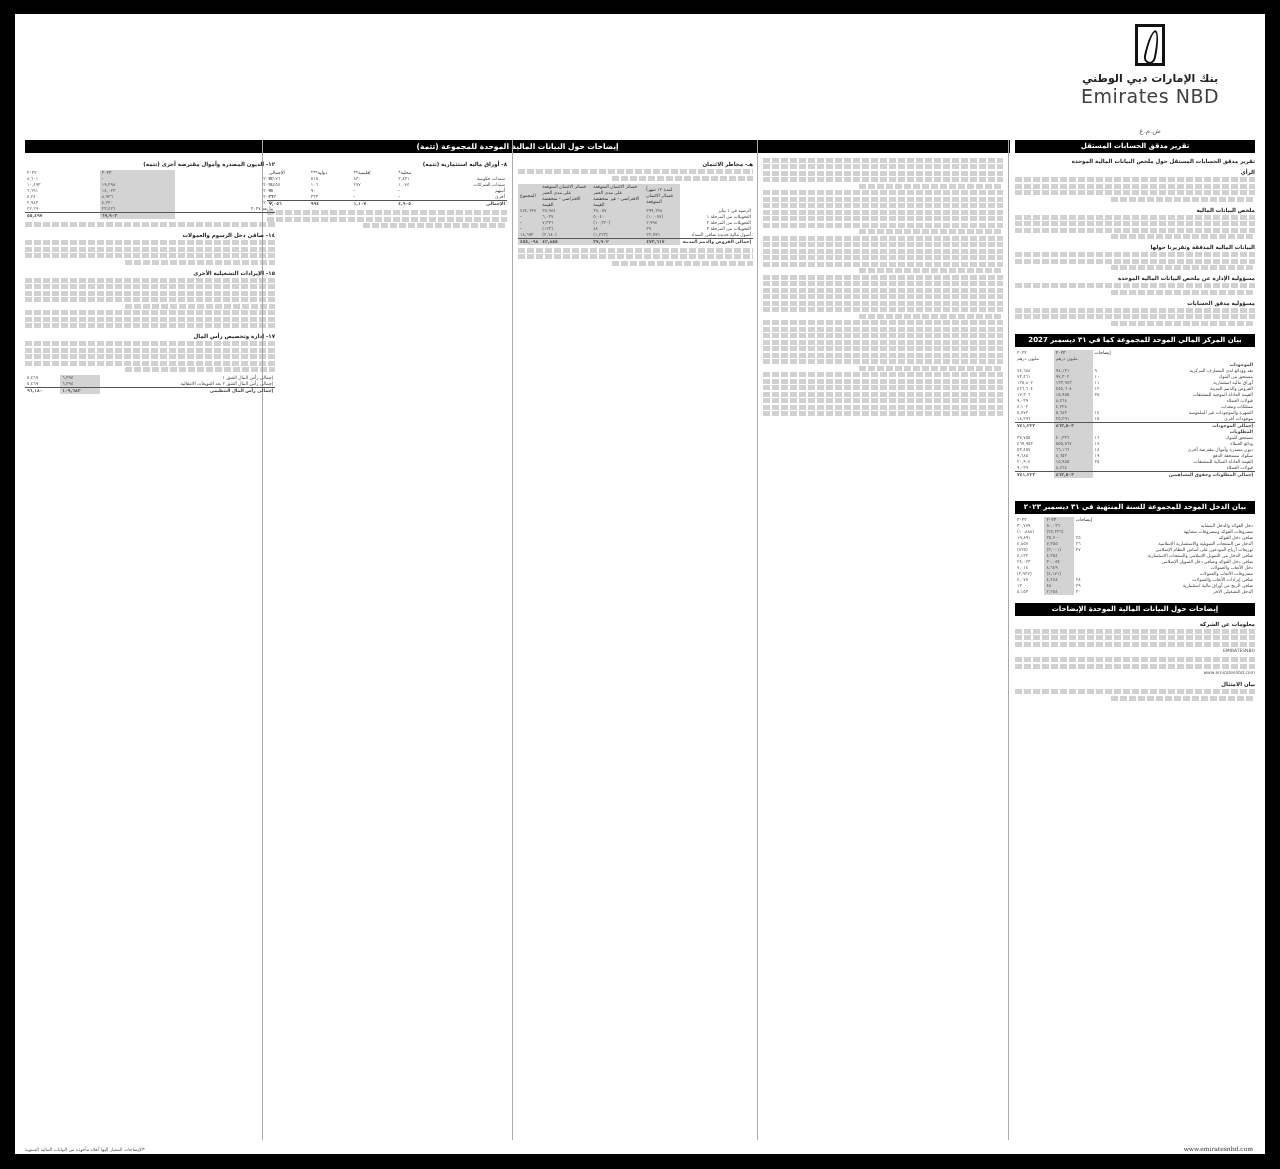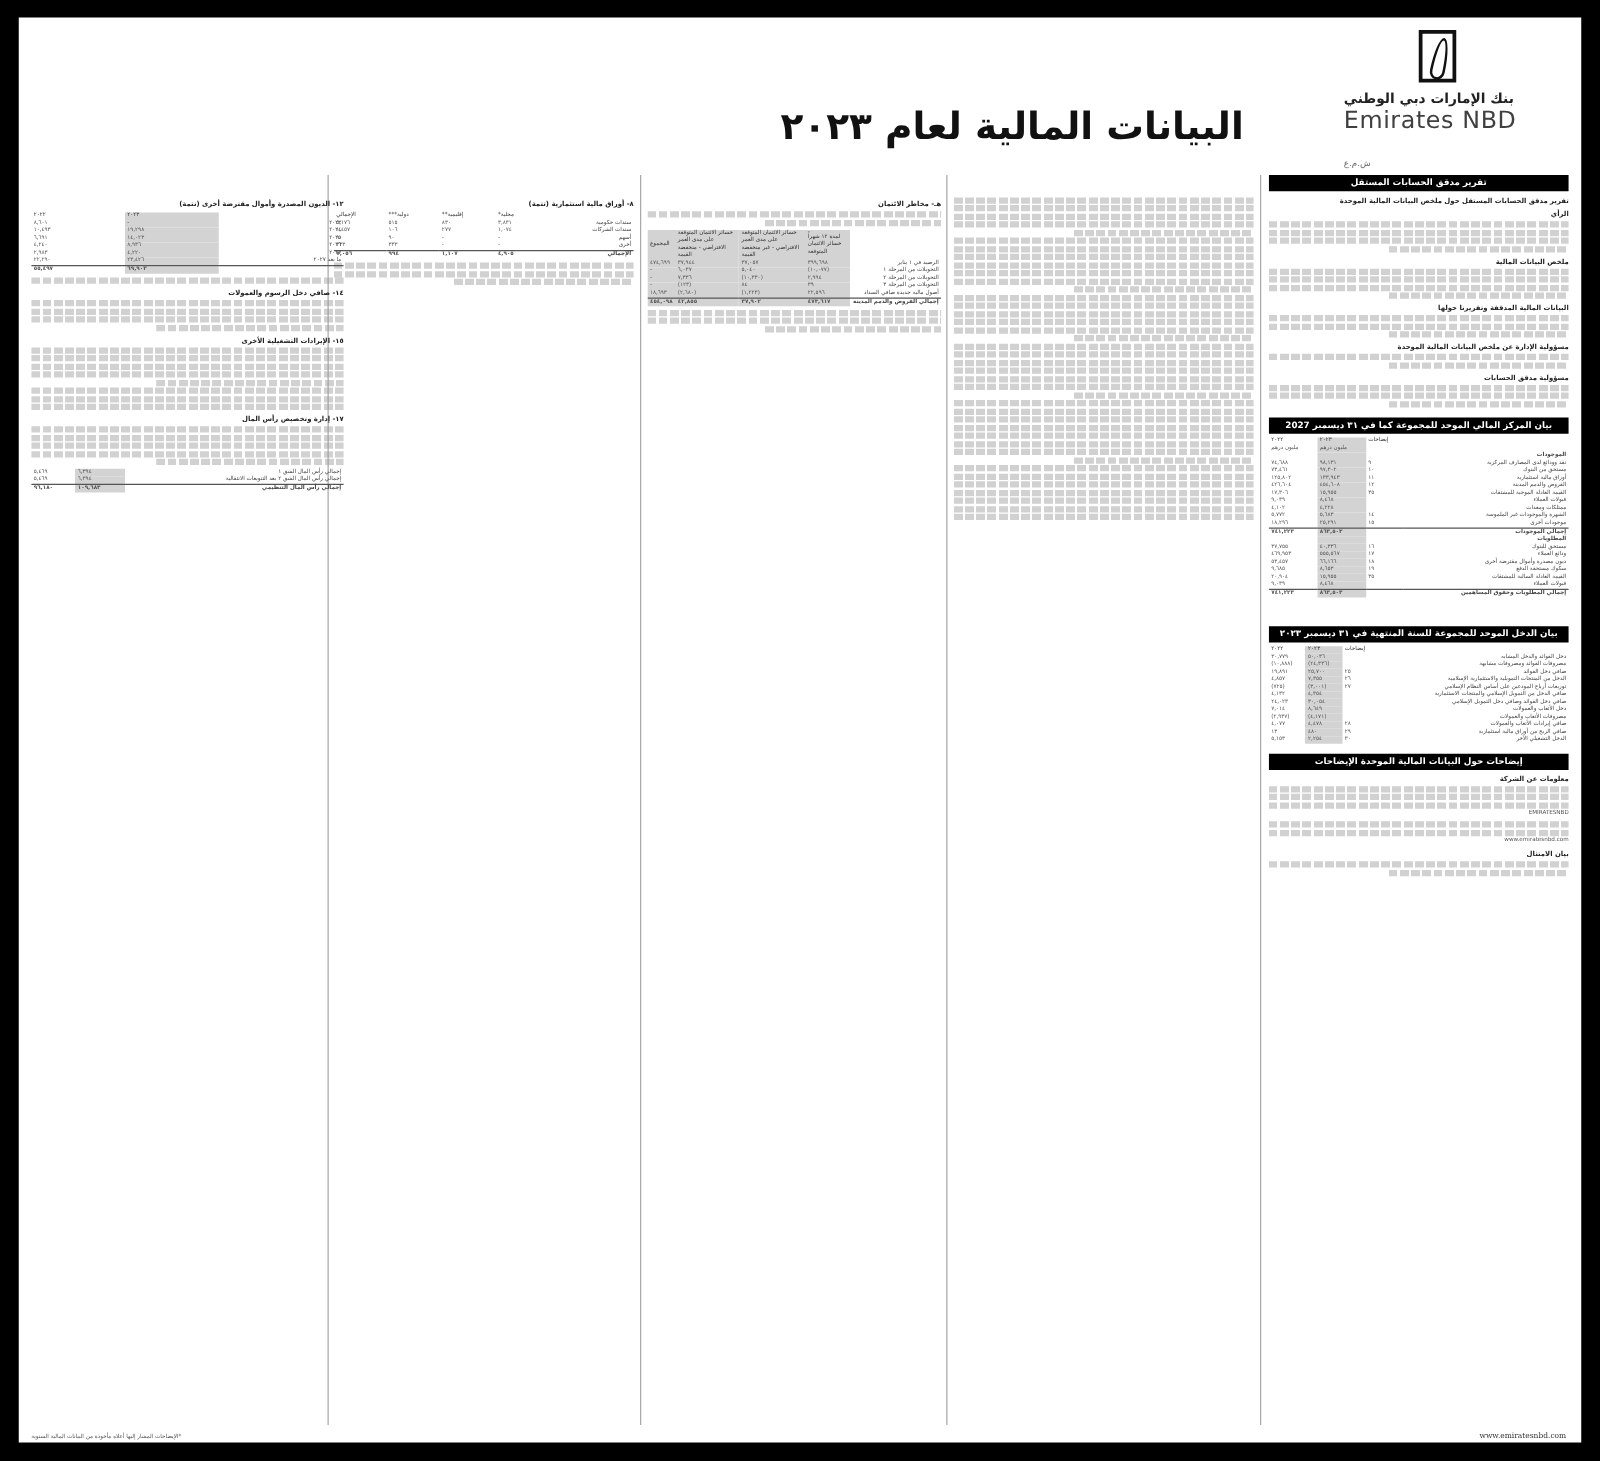--- a/index.html
+++ b/index.html
@@ -1,19 +1,19 @@
 <!DOCTYPE html>
 <html><head>
 <meta charset="utf-8">
 <style>
 *{box-sizing:border-box;margin:0;padding:0}
 body{width:1280px;height:1169px;background:#000;font-family:"DejaVu Sans",sans-serif;color:#222;overflow:hidden}
 .page{position:absolute;left:15px;top:14px;width:1250px;height:1140px;background:#fff}
 .header{position:absolute;left:0;top:0;width:100%;height:115px}
-.logo{position:absolute;right:40px;top:10px;width:150px;text-align:left}
+.logo{position:absolute;right:40px;top:10px;width:150px;text-align:center}
 .logo-mark{width:30px;height:42px;border:3px solid #111;margin:0 auto 6px;position:relative}
 .logo-mark:before{content:"";position:absolute;left:8px;top:3px;width:8px;height:30px;border:2px solid #111;border-radius:50% 50% 50% 50%/80% 80% 20% 20%;transform:rotate(12deg)}
 .logo-ar{font-size:11px;font-weight:bold;direction:rtl}
 .logo-en{font-size:19px;color:#404040;letter-spacing:.5px}
 .logo-sub{font-size:7px;color:#666;margin-top:20px}
 .main-title{position:absolute;right:270px;top:70px;font-size:30px;font-weight:bold;direction:rtl;color:#111;font-family:"DejaVu Sans",sans-serif}
 .cols{position:absolute;top:126px;left:10px;right:10px;bottom:14px}
 .col{position:absolute;top:0;bottom:12px;font-size:4.5px;line-height:6px;color:#555;direction:rtl;overflow:hidden}
 .bar{background:#000;color:#fff;font-size:7px;height:13px;line-height:13px;text-align:center;direction:rtl;font-weight:bold}
 .bar.wide{font-size:7.5px}
@@ -31,31 +31,31 @@
 .divider{position:absolute;top:0;bottom:0;width:1px;background:#aaa}
 .footer-url{position:absolute;right:12px;bottom:2px;font-size:6px;color:#333;font-family:"DejaVu Serif",serif}
 .footnote{position:absolute;left:10px;bottom:2px;font-size:4.5px;color:#555;direction:rtl}
 </style>
 </head>
 <body>
 
 <div class="page">
 
   <div class="header">
-    <div class="main-title">البيانات المالية لعام ٢٠٢٣</div>
     <div class="logo">
       <div class="logo-mark"></div>
       <div class="logo-ar">بنك الإمارات دبي الوطني</div>
       <div class="logo-en">Emirates NBD</div>
       <div class="logo-sub">ش.م.ع</div>
     </div>
   </div>
 
   <div class="cols">
 
+    <div class="bar wide" style="position:absolute;left:0;width:985px;top:0">إيضاحات حول البيانات المالية الموحدة للمجموعة (تتمة)</div>
 
     <div class="col" style="right:0;width:240px">
       <div class="bar">تقرير مدقق الحسابات المستقل</div>
       <div class="sec-h">تقرير مدقق الحسابات المستقل حول ملخص البيانات المالية الموحدة</div>
       <div class="sec-h">الرأي</div>
       <div class="line"></div>
         <div class="line"></div>
         <div class="line"></div>
         <div class="line short"></div>
       <div class="sec-h">ملخص البيانات المالية</div>

